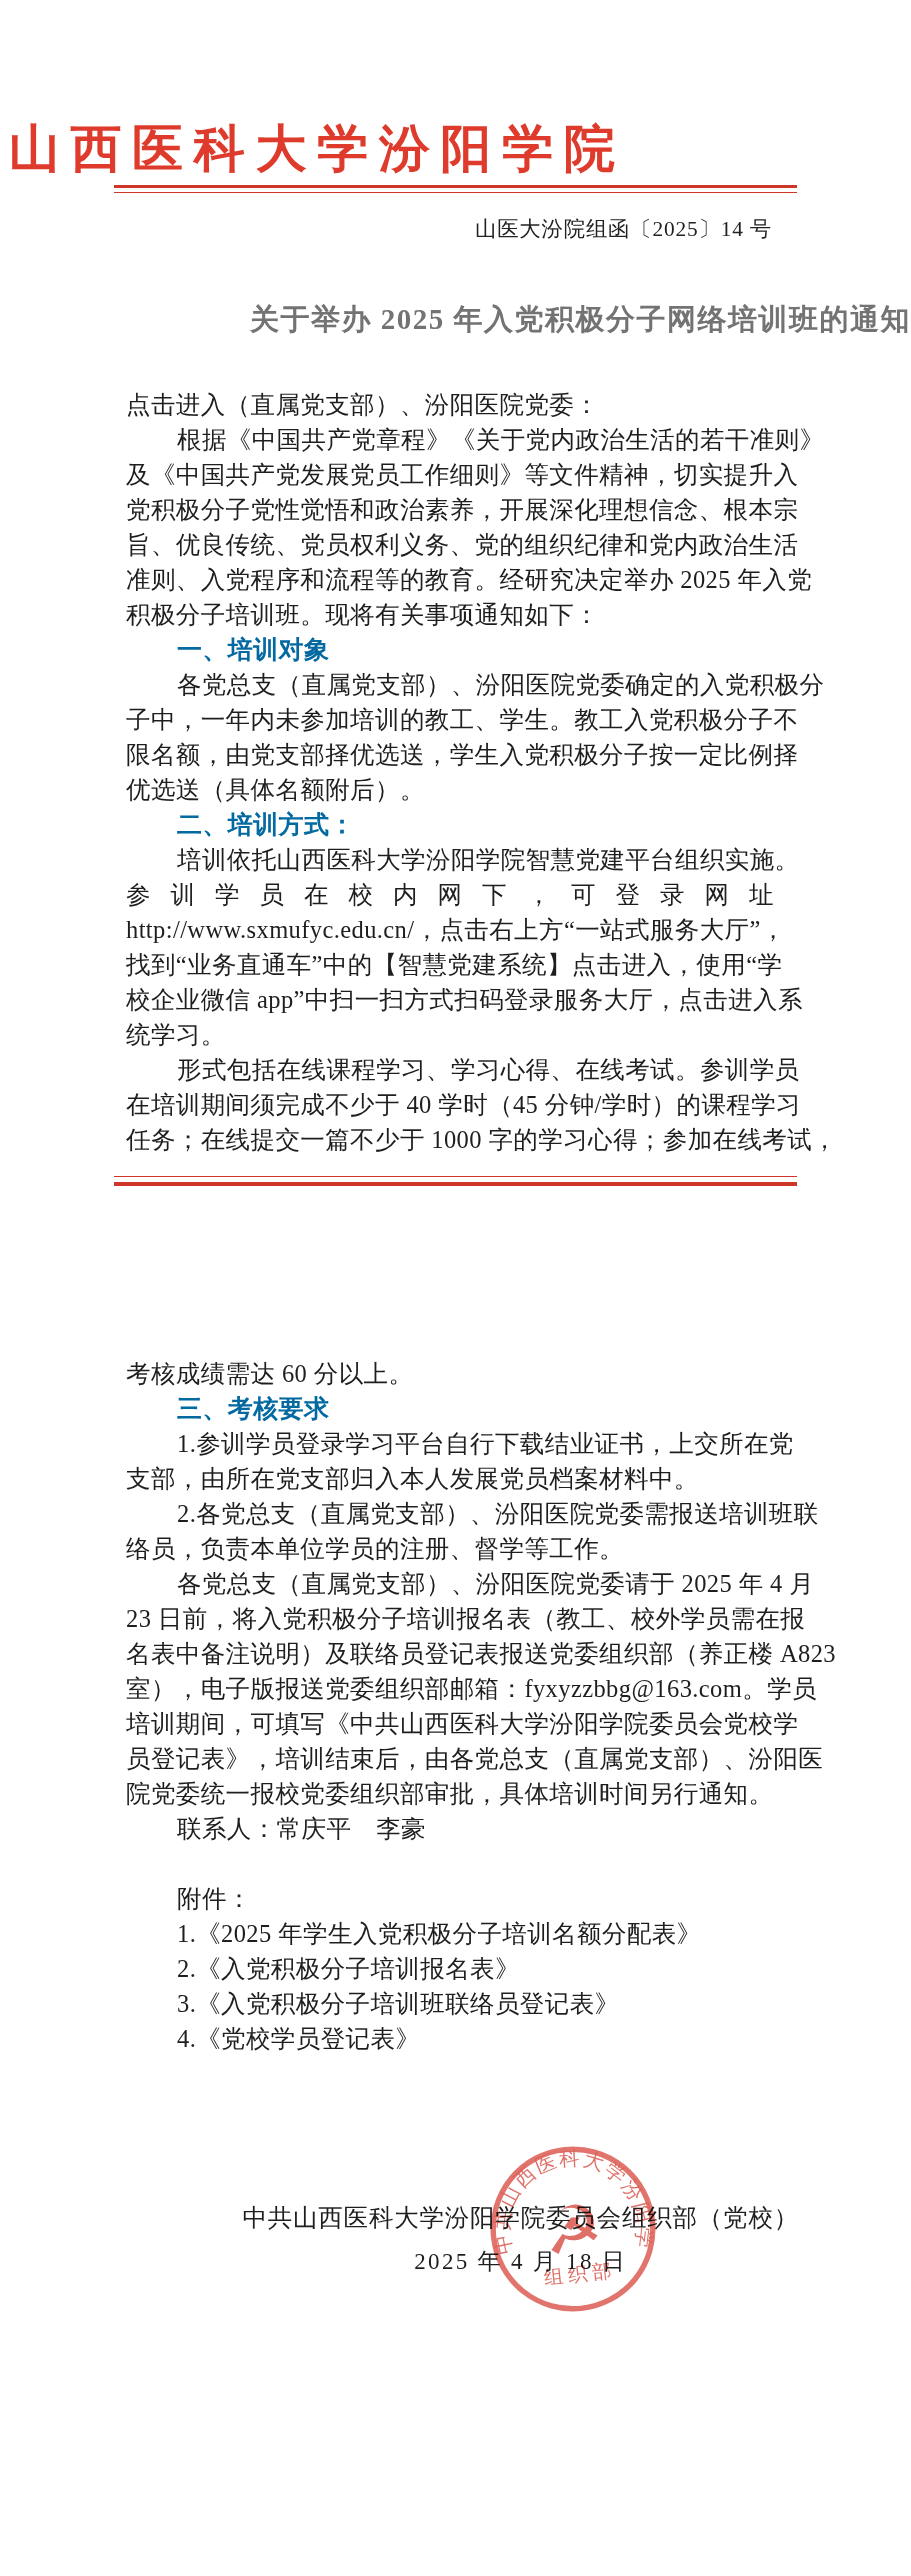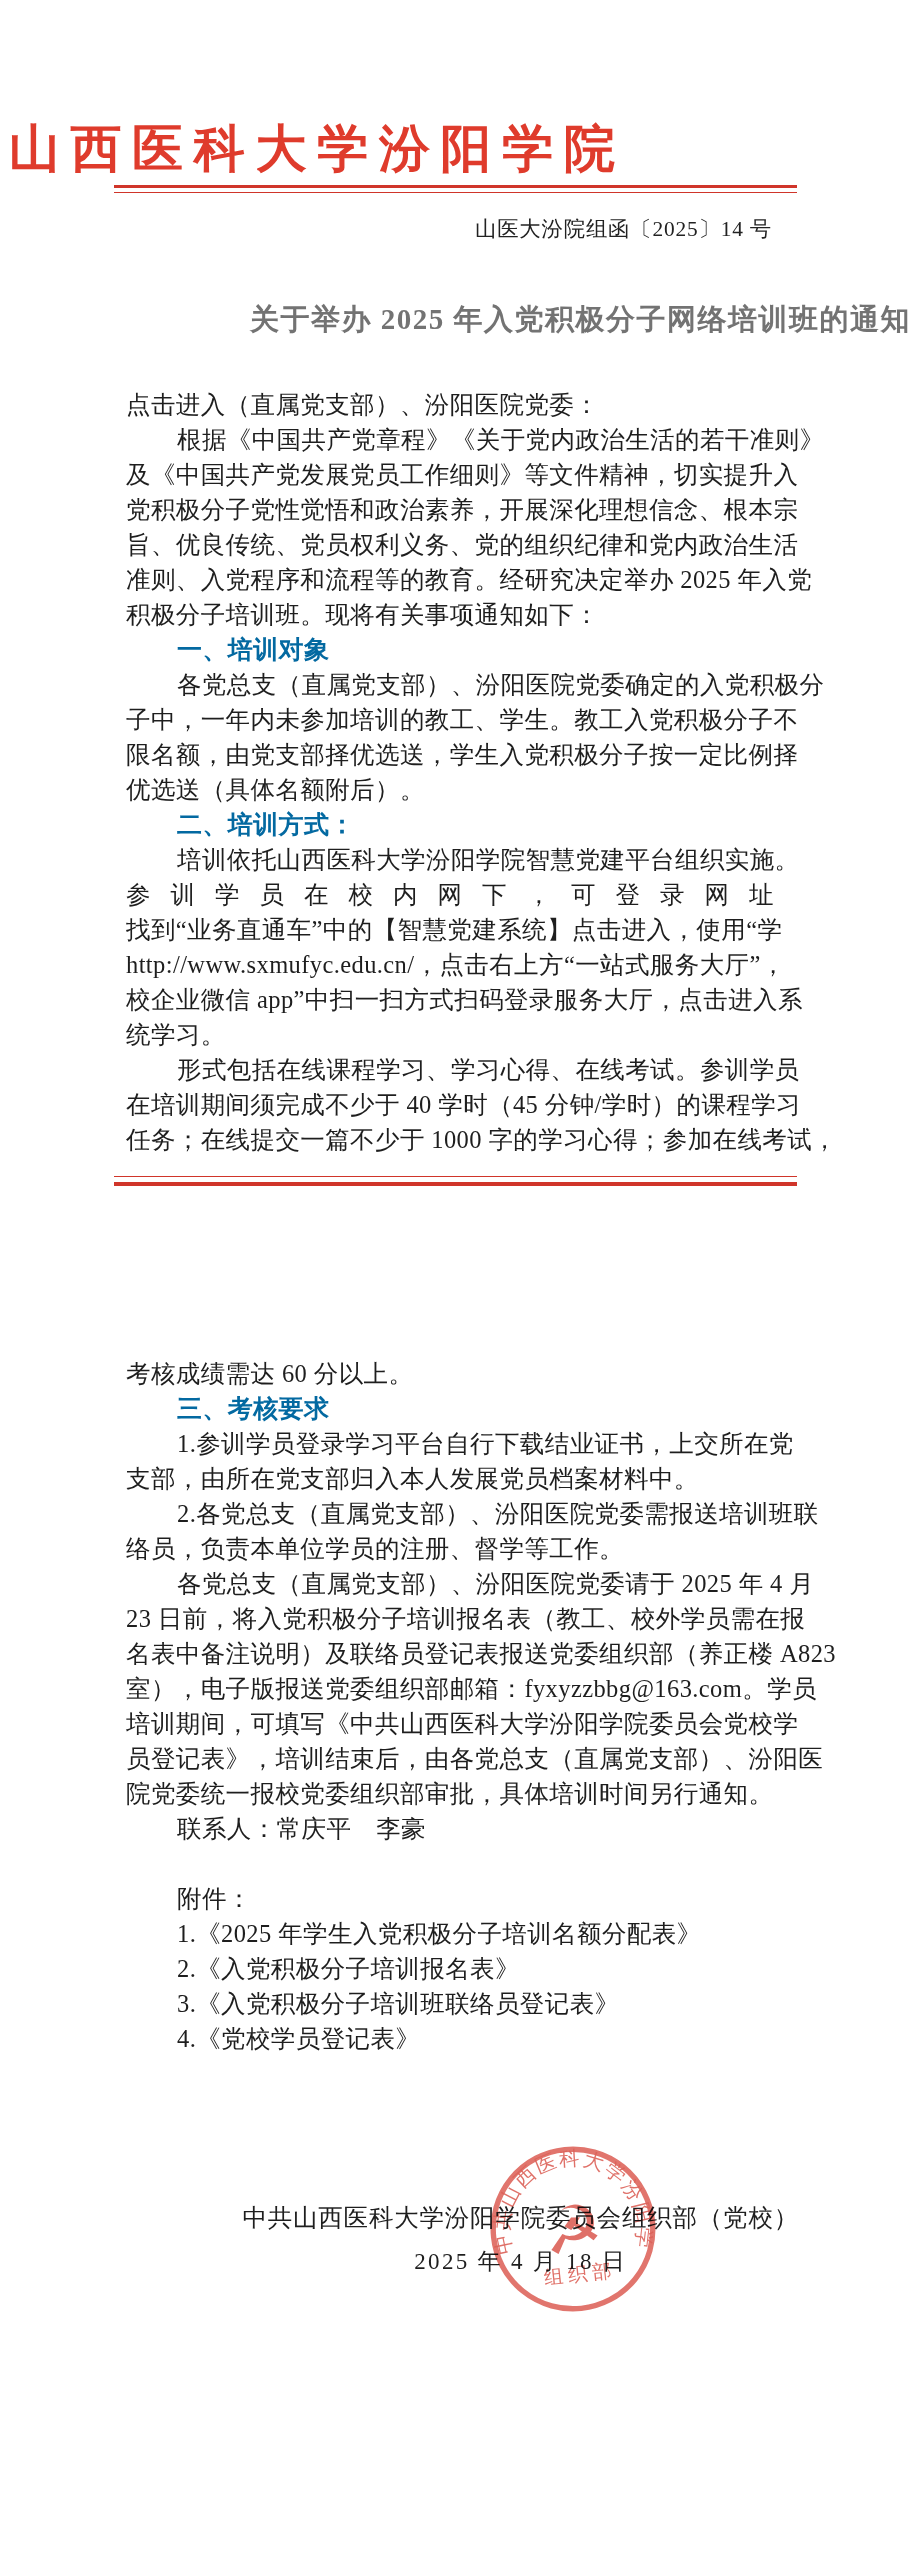--- a/index.html
+++ b/index.html
@@ -78,22 +78,22 @@
       <div class="line plain">准则、入党程序和流程等的教育。经研究决定举办 2025 年入党</div>
       <div class="line plain">积极分子培训班。现将有关事项通知如下：</div>
       <div class="line heading">一、培训对象</div>
       <div class="line indent">各党总支（直属党支部）、汾阳医院党委确定的入党积极分</div>
       <div class="line plain">子中，一年内未参加培训的教工、学生。教工入党积极分子不</div>
       <div class="line plain">限名额，由党支部择优选送，学生入党积极分子按一定比例择</div>
       <div class="line plain">优选送（具体名额附后）。</div>
       <div class="line heading">二、培训方式：</div>
       <div class="line indent">培训依托山西医科大学汾阳学院智慧党建平台组织实施。</div>
       <div class="line spread">参训学员在校内网下，可登录网址</div>
+      <div class="line plain">http://www.sxmufyc.edu.cn/，点击右上方“一站式服务大厅”，</div>
       <div class="line plain">找到“业务直通车”中的【智慧党建系统】点击进入，使用“学</div>
-      <div class="line plain">http://www.sxmufyc.edu.cn/，点击右上方“一站式服务大厅”，</div>
       <div class="line plain">校企业微信 app”中扫一扫方式扫码登录服务大厅，点击进入系</div>
       <div class="line plain">统学习。</div>
       <div class="line indent">形式包括在线课程学习、学习心得、在线考试。参训学员</div>
       <div class="line plain">在培训期间须完成不少于 40 学时（45 分钟/学时）的课程学习</div>
       <div class="line plain">任务；在线提交一篇不少于 1000 字的学习心得；参加在线考试，</div>
     </div>
 
   <div class="rule2"></div>
 
   <div class="body p2">

